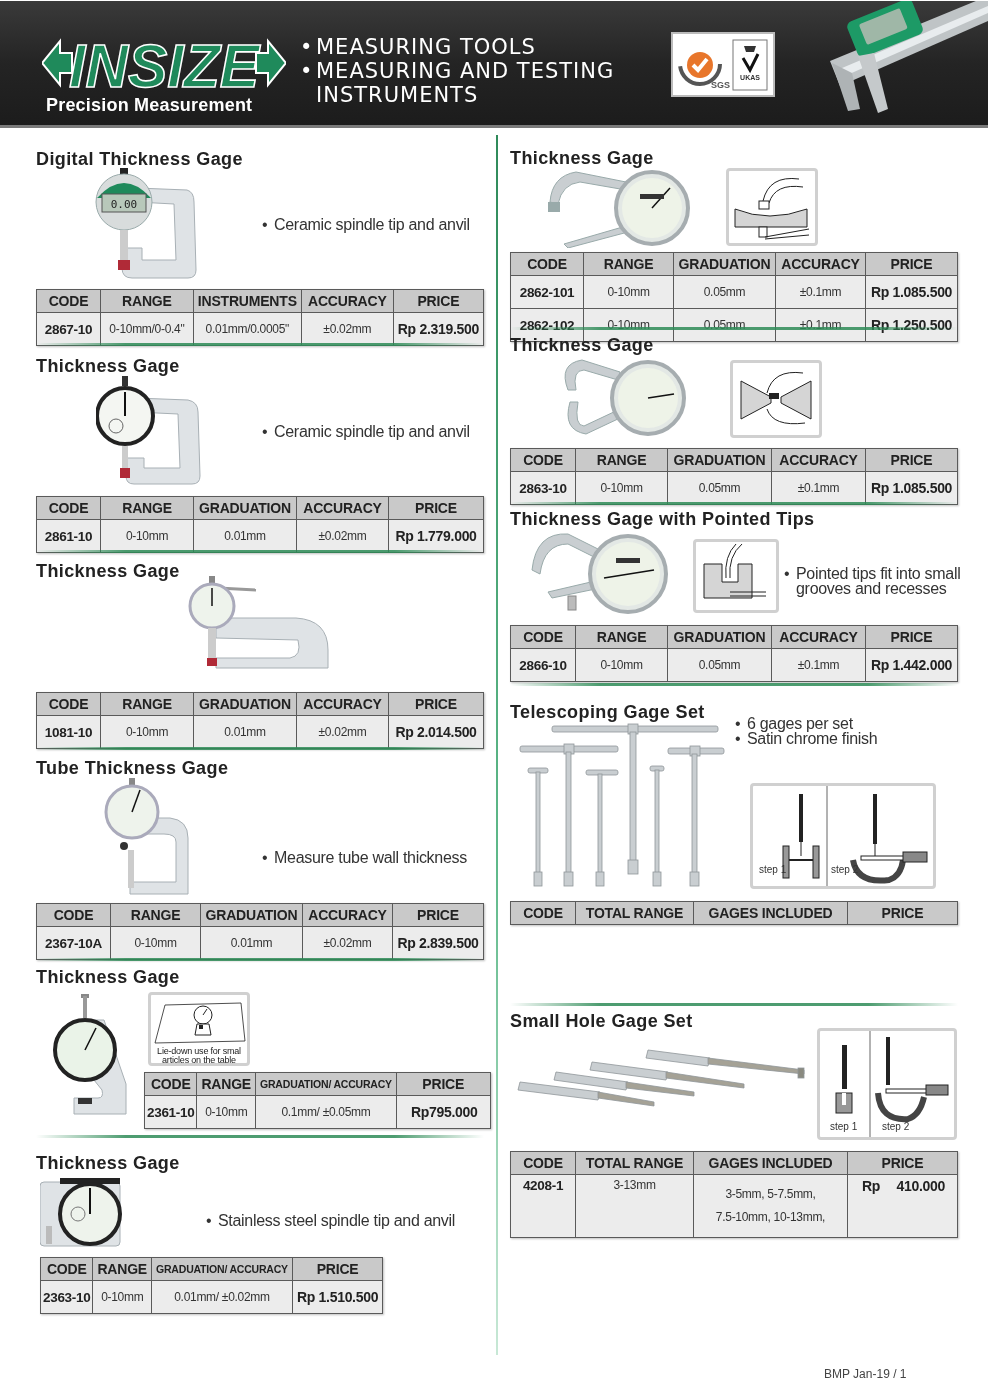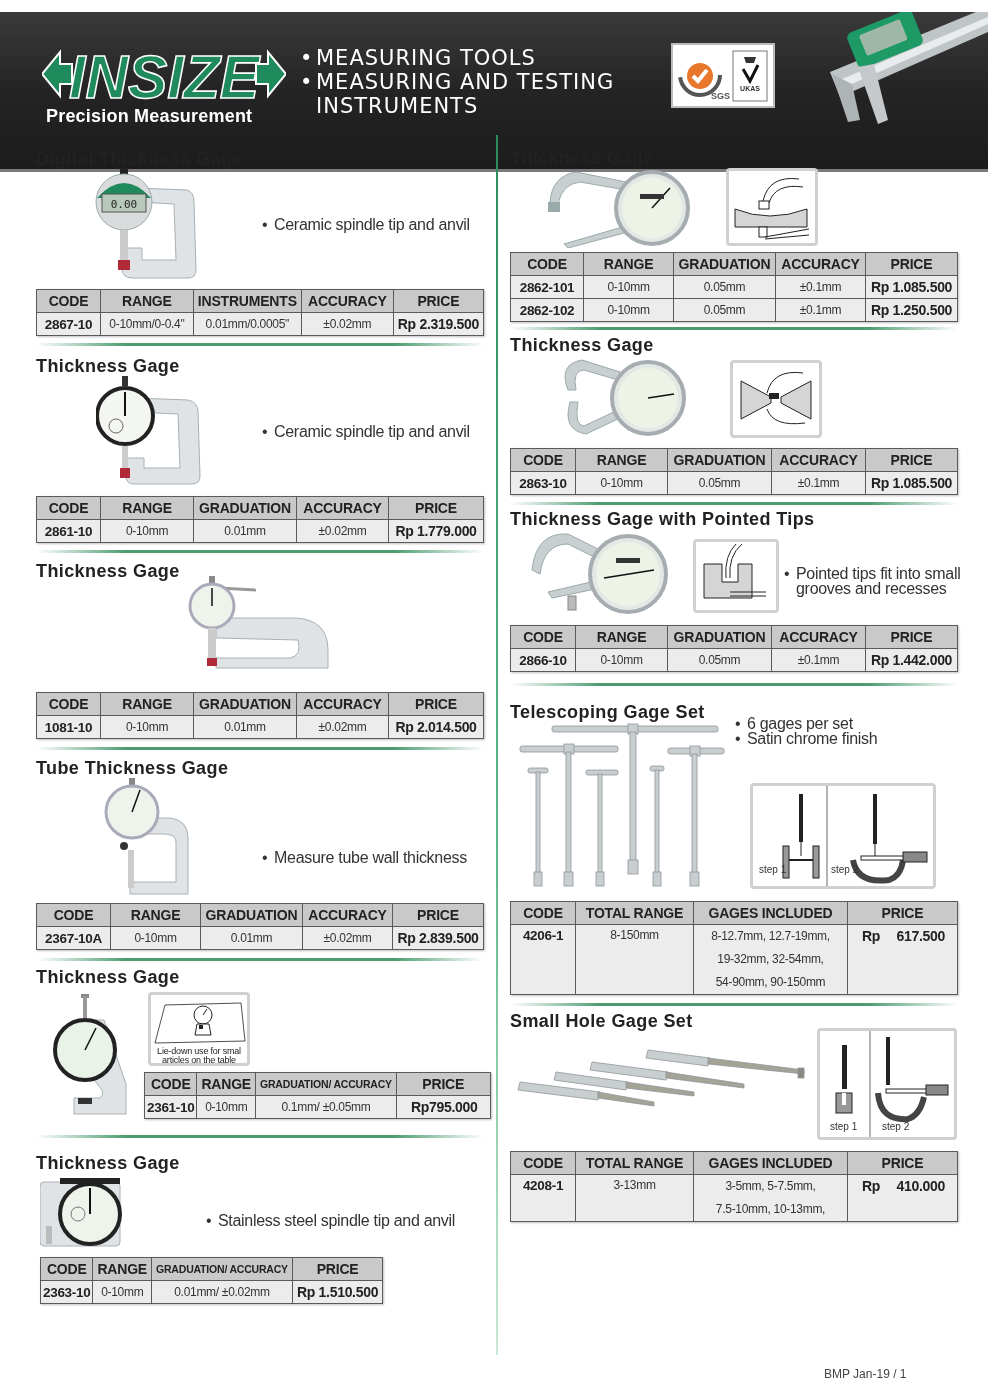--- a/index.html
+++ b/index.html
@@ -1,21 +1,21 @@
 <!DOCTYPE html>
 <html><head>
 <meta charset="utf-8">
 <style>
   * { box-sizing: border-box; margin: 0; padding: 0; }
   html, body { width: 988px; height: 1397px; background: #ffffff; overflow: hidden; }
   body { font-family: "Liberation Sans", sans-serif; color: #222; position: relative; }
 
   
   .banner {
-    position: absolute; left: 0; top: 12px; width: 988px; height: 160px;
+    position: absolute; left: 0; top: 1px; width: 988px; height: 127px;
     background: linear-gradient(180deg, #3a3a3a 0%, #242424 50%, #1c1c1c 100%);
     border-bottom: 3px solid #7a7a7a;
     overflow: hidden;
   }
   .logo {
     position: absolute; left: 42px; top: 32px; width: 244px; height: 60px;
   }
   .logo-sub {
     position: absolute; left: 46px; top: 94px; color: #fff;
     font-family: "Liberation Sans", sans-serif; font-weight: bold; font-size: 18px;
@@ -57,21 +57,21 @@
     box-shadow: 1px 1px 2px rgba(0,0,0,0.25);
   }
   table.spec th {
     background: #c9c9c9; color: #222; font-size: 14px; font-weight: bold;
     border: 1px solid #5a5a5a; height: 23px; padding: 0 4px; letter-spacing: -0.2px;
     white-space: nowrap;
   }
   table.spec th.small { font-size: 10.5px; }
   table.spec td {
     background: #ececec; color: #333; font-size: 12px; text-align: center;
-    border: 1px solid #5a5a5a; height: 23px; padding: 0 4px; letter-spacing: -0.3px;
+    border: 1px solid #5a5a5a; height: 23px; padding: 8px 4px; letter-spacing: -0.3px;
     white-space: nowrap;
   }
   table.spec td.code { font-weight: bold; font-size: 13.5px; color: #222; }
   table.spec td.price { font-weight: bold; font-size: 14px; color: #222; }
   table.spec td.multi { white-space: normal; line-height: 23px; vertical-align: top; }
   table.spec td.top { vertical-align: top; padding-top: 3px; }
   .price-split { display: flex; justify-content: space-between; padding: 0 8px 0 10px; }
 
   .rule {
     position: absolute; height: 3px;
@@ -508,35 +508,20 @@
   <span class="step-label" style="left:78px; top:78px;">step 2</span>
 </div>
 <table class="spec" style="left:510px; top:901px; width:448px;">
   <tbody>
       <tr>
     <th style="width:65px">CODE</th>
     <th style="width:118px">TOTAL RANGE</th>
     <th style="width:154px">GAGES INCLUDED</th>
     <th>PRICE</th>
   </tr>
-  <tr>
-    <td class="code top">4206-1</td>
-    <td class="top">8-150mm</td>
-    <td class="multi">
-      <div>8-12.7mm, 12.7-19mm,</div>
-      <div>19-32mm, 32-54mm,</div>
-      <div>54-90mm, 90-150mm</div>
-    </td>
-    <td class="price top">
-      <div class="price-split">
-            <span>Rp</span>
-            <span>617.500</span>
-          </div>
-    </td>
-  </tr>
 </tbody>
   </table>
 <div class="rule" style="left:510px; top:1003px; width:448px;"></div>
 
 <div class="section-title" style="left:510px; top:1011px;">Small Hole Gage Set</div>
 <svg class="illus" style="left:514px; top:1044px;" width="292" height="70" viewBox="0 0 292 70">
   <g stroke="#8f9699" stroke-width="0.8">
     <polygon points="134,6 196,14 194,22 132,14" fill="#c9ced1"></polygon>
     <polygon points="194,14 290,26 290,30 194,20" fill="#a5a296"></polygon>
     <rect x="284" y="24" width="6" height="10" fill="#8a8a80"></rect>

